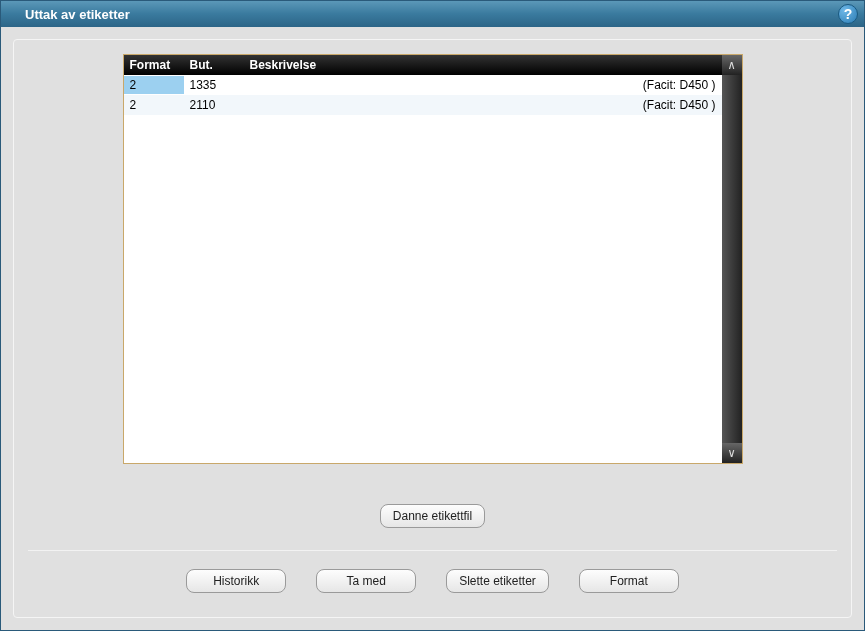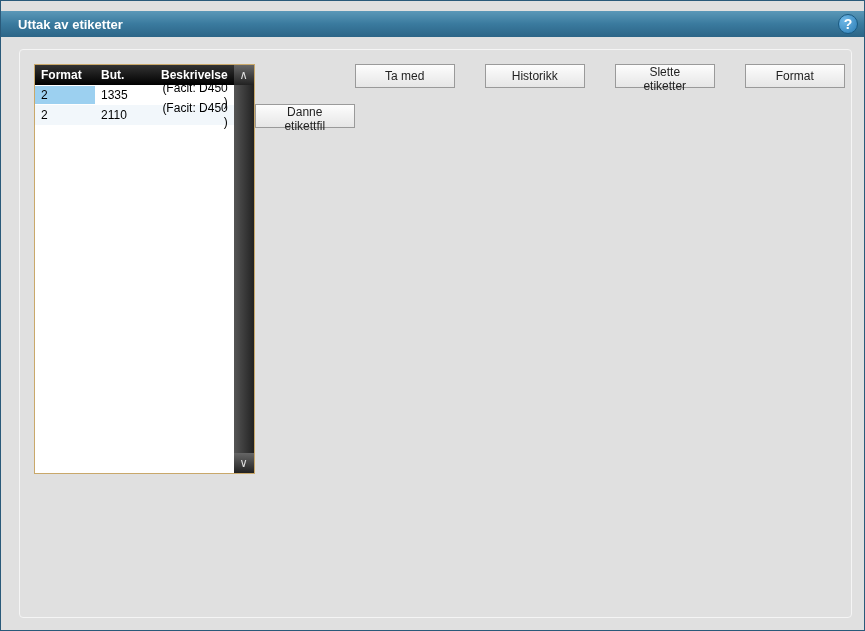--- a/index.html
+++ b/index.html
@@ -20,23 +20,22 @@
     flex-direction: column;
   }
   .titlebar {
     height: 26px;
     background: linear-gradient(to bottom, #5b98b8 0%, #3a7a9e 50%, #2c6587 100%);
     color: #fff;
     font-weight: bold;
     font-size: 13px;
     display: flex;
     align-items: center;
-    padding: 0 17px;
+    padding: 0 24px;
     position: relative;
-    margin-top: 10px;
   }
   .help-icon {
     position: absolute;
     right: 6px;
     top: 3px;
     width: 20px;
     height: 20px;
     border-radius: 50%;
     background: radial-gradient(circle at 30% 30%, #6fb8e8, #2b7cb3);
     color: #fff;
@@ -55,22 +54,21 @@
     display: flex;
     flex-direction: column;
   }
   .inner-panel {
     background: #e0e0e0;
     border: 1px solid #f5f5f5;
     border-radius: 4px;
     padding: 14px;
     flex: 1;
     display: flex;
-    flex-direction: row;
-    margin-left: 6px;
+    flex-direction: column;
   }
   .table-frame {
     margin: 0 auto;
     width: 620px;
     height: 410px;
     border: 1px solid #c9a86a;
     background: #fff;
     position: relative;
     display: flex;
   }
@@ -127,21 +125,21 @@
     display: flex;
     justify-content: center;
     gap: 14px;
     margin-top: 40px;
   }
   .btn {
     min-width: 100px;
     height: 24px;
     background: linear-gradient(to bottom, #fdfdfd 0%, #e6e6e6 100%);
     border: 1px solid #9a9a9a;
-    border-radius: 0;
+    border-radius: 8px;
     font-size: 12px;
     color: #222;
     cursor: pointer;
     padding: 0 12px;
   }
   .divider {
     height: 1px;
     background: #bcbcbc;
     border-bottom: 1px solid #f2f2f2;
     margin: 22px 0 18px 0;
@@ -194,21 +192,21 @@
         </div>
       </div>
 
       <div class="button-row">
         <button class="btn">Danne etikettfil</button>
       </div>
 
       <div class="divider"></div>
 
       <div class="bottom-row">
+        <button class="btn">Historikk</button>
         <button class="btn">Ta med</button>
-        <button class="btn">Historikk</button>
         <button class="btn">Slette etiketter</button>
         <button class="btn">Format</button>
       </div>
 
     </div>
   </div>
 </div>
 
 </body></html>

